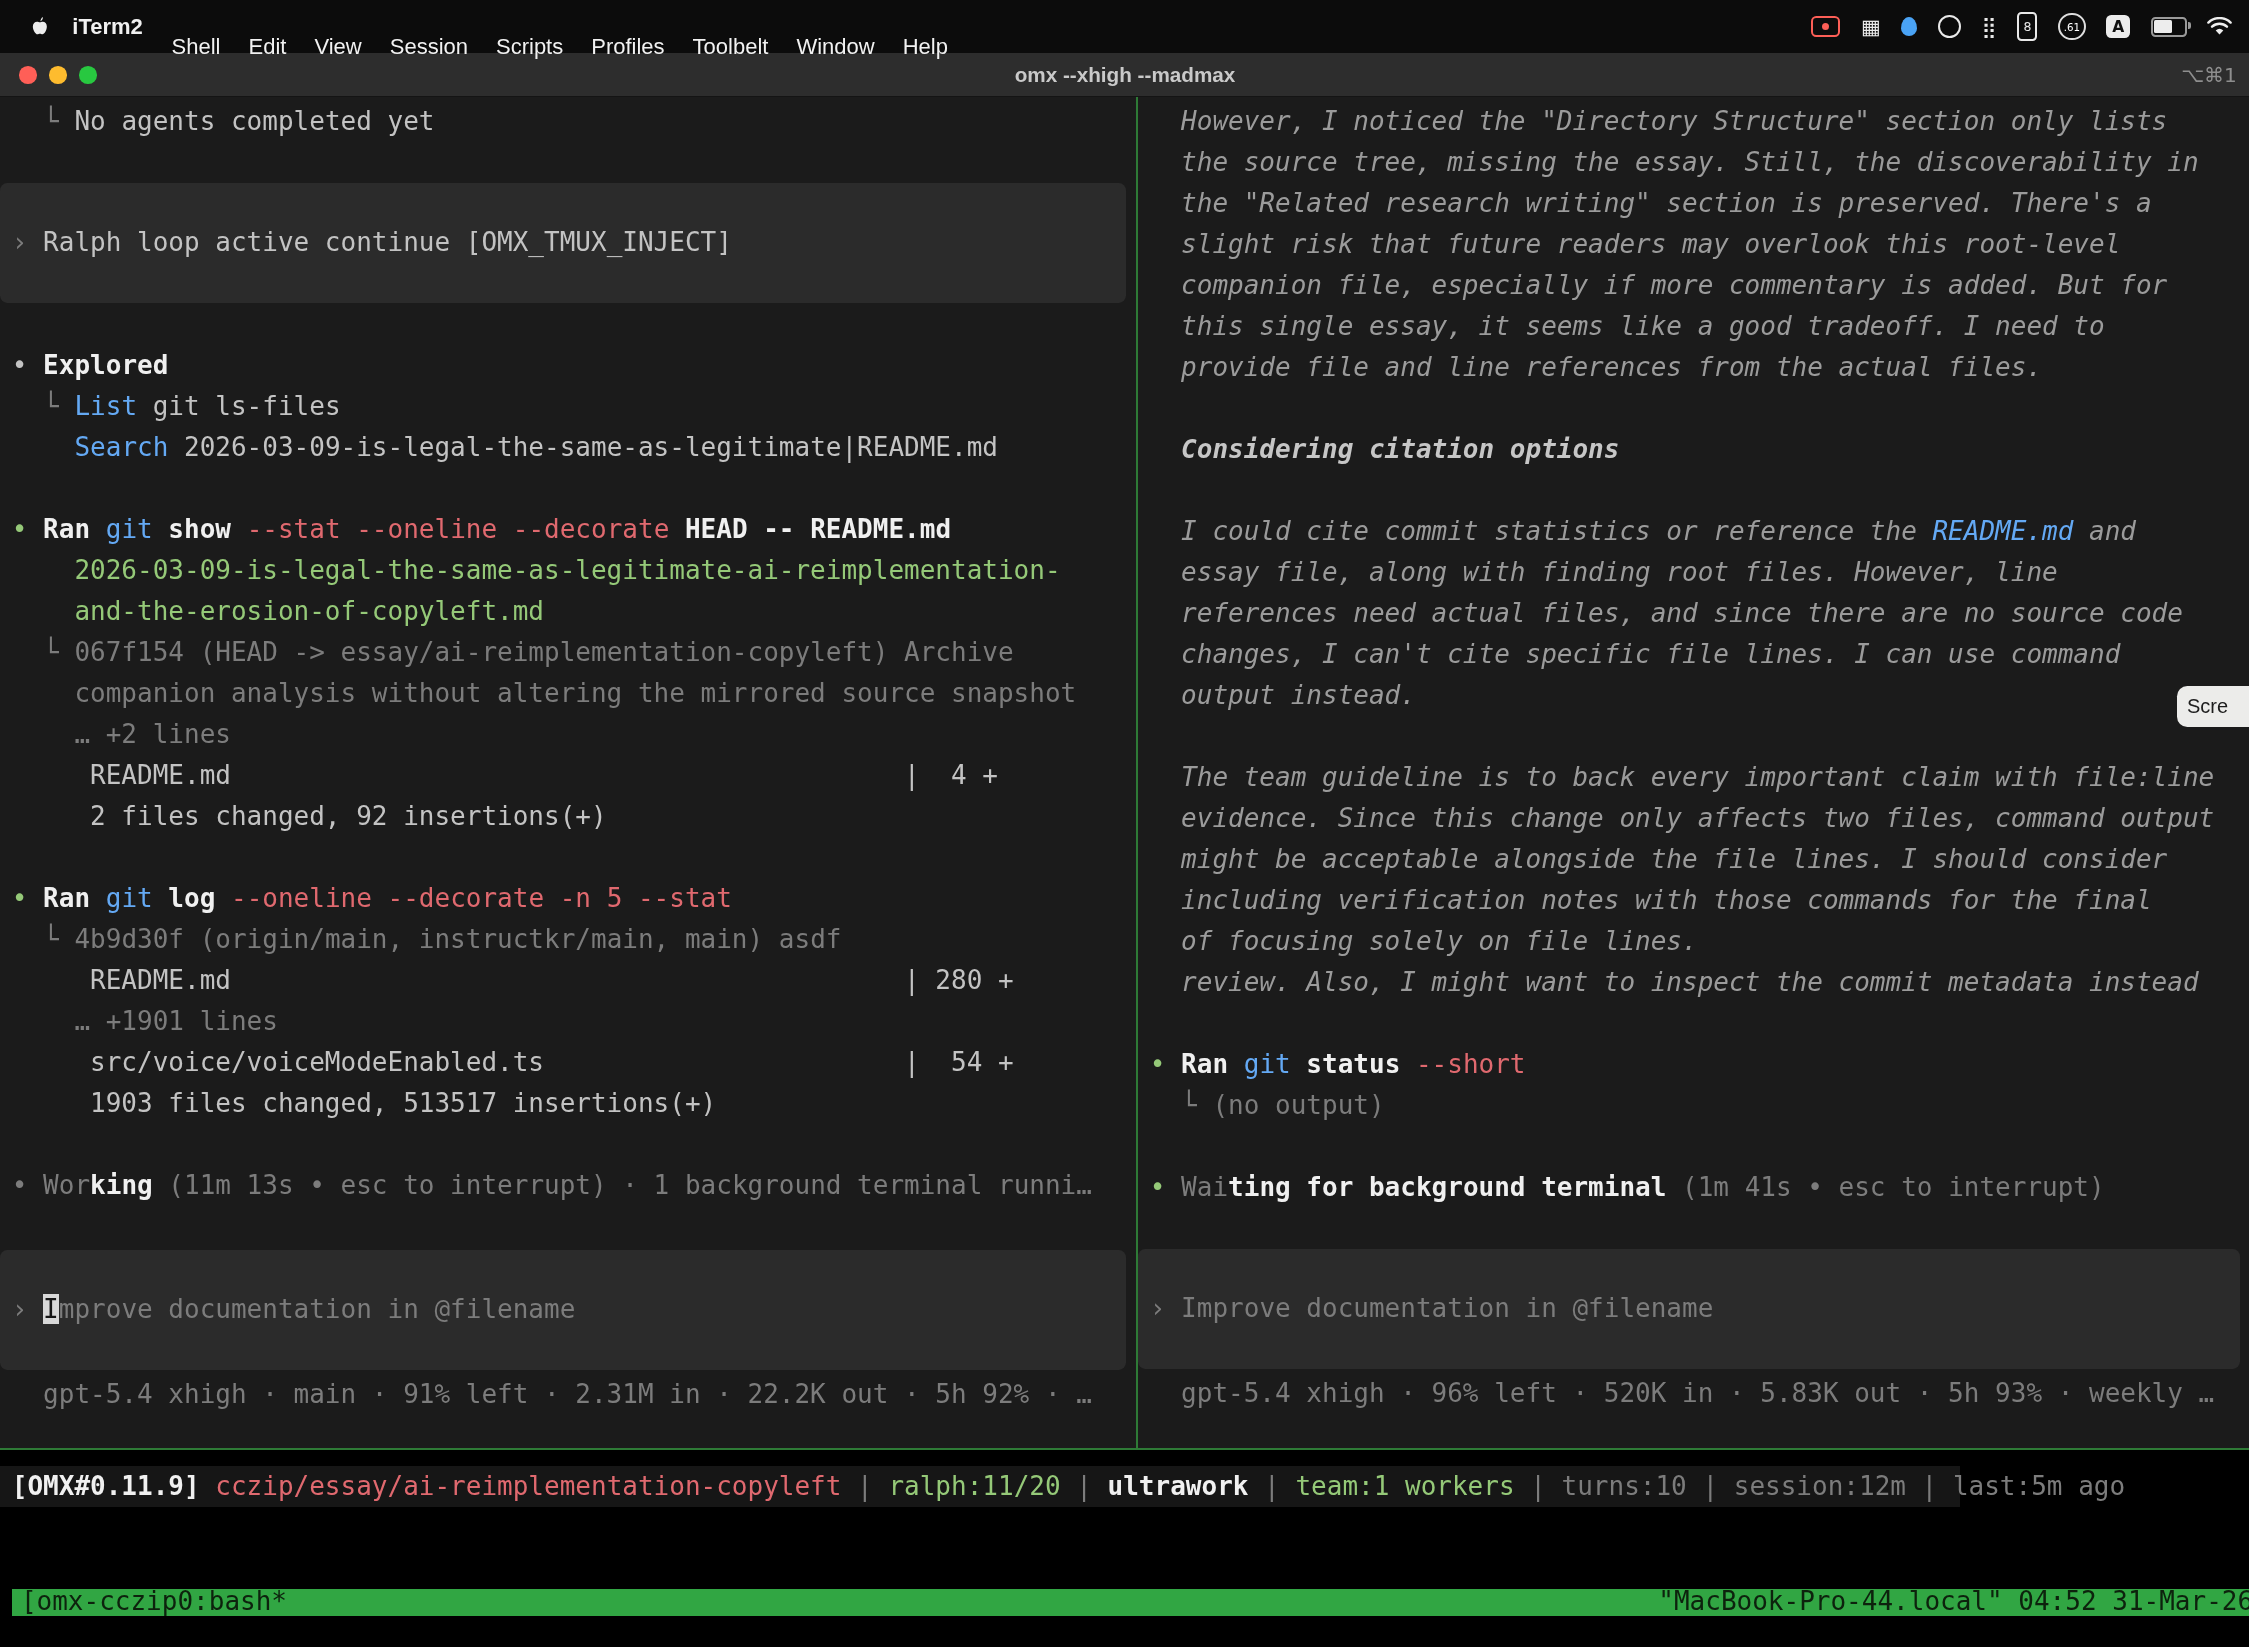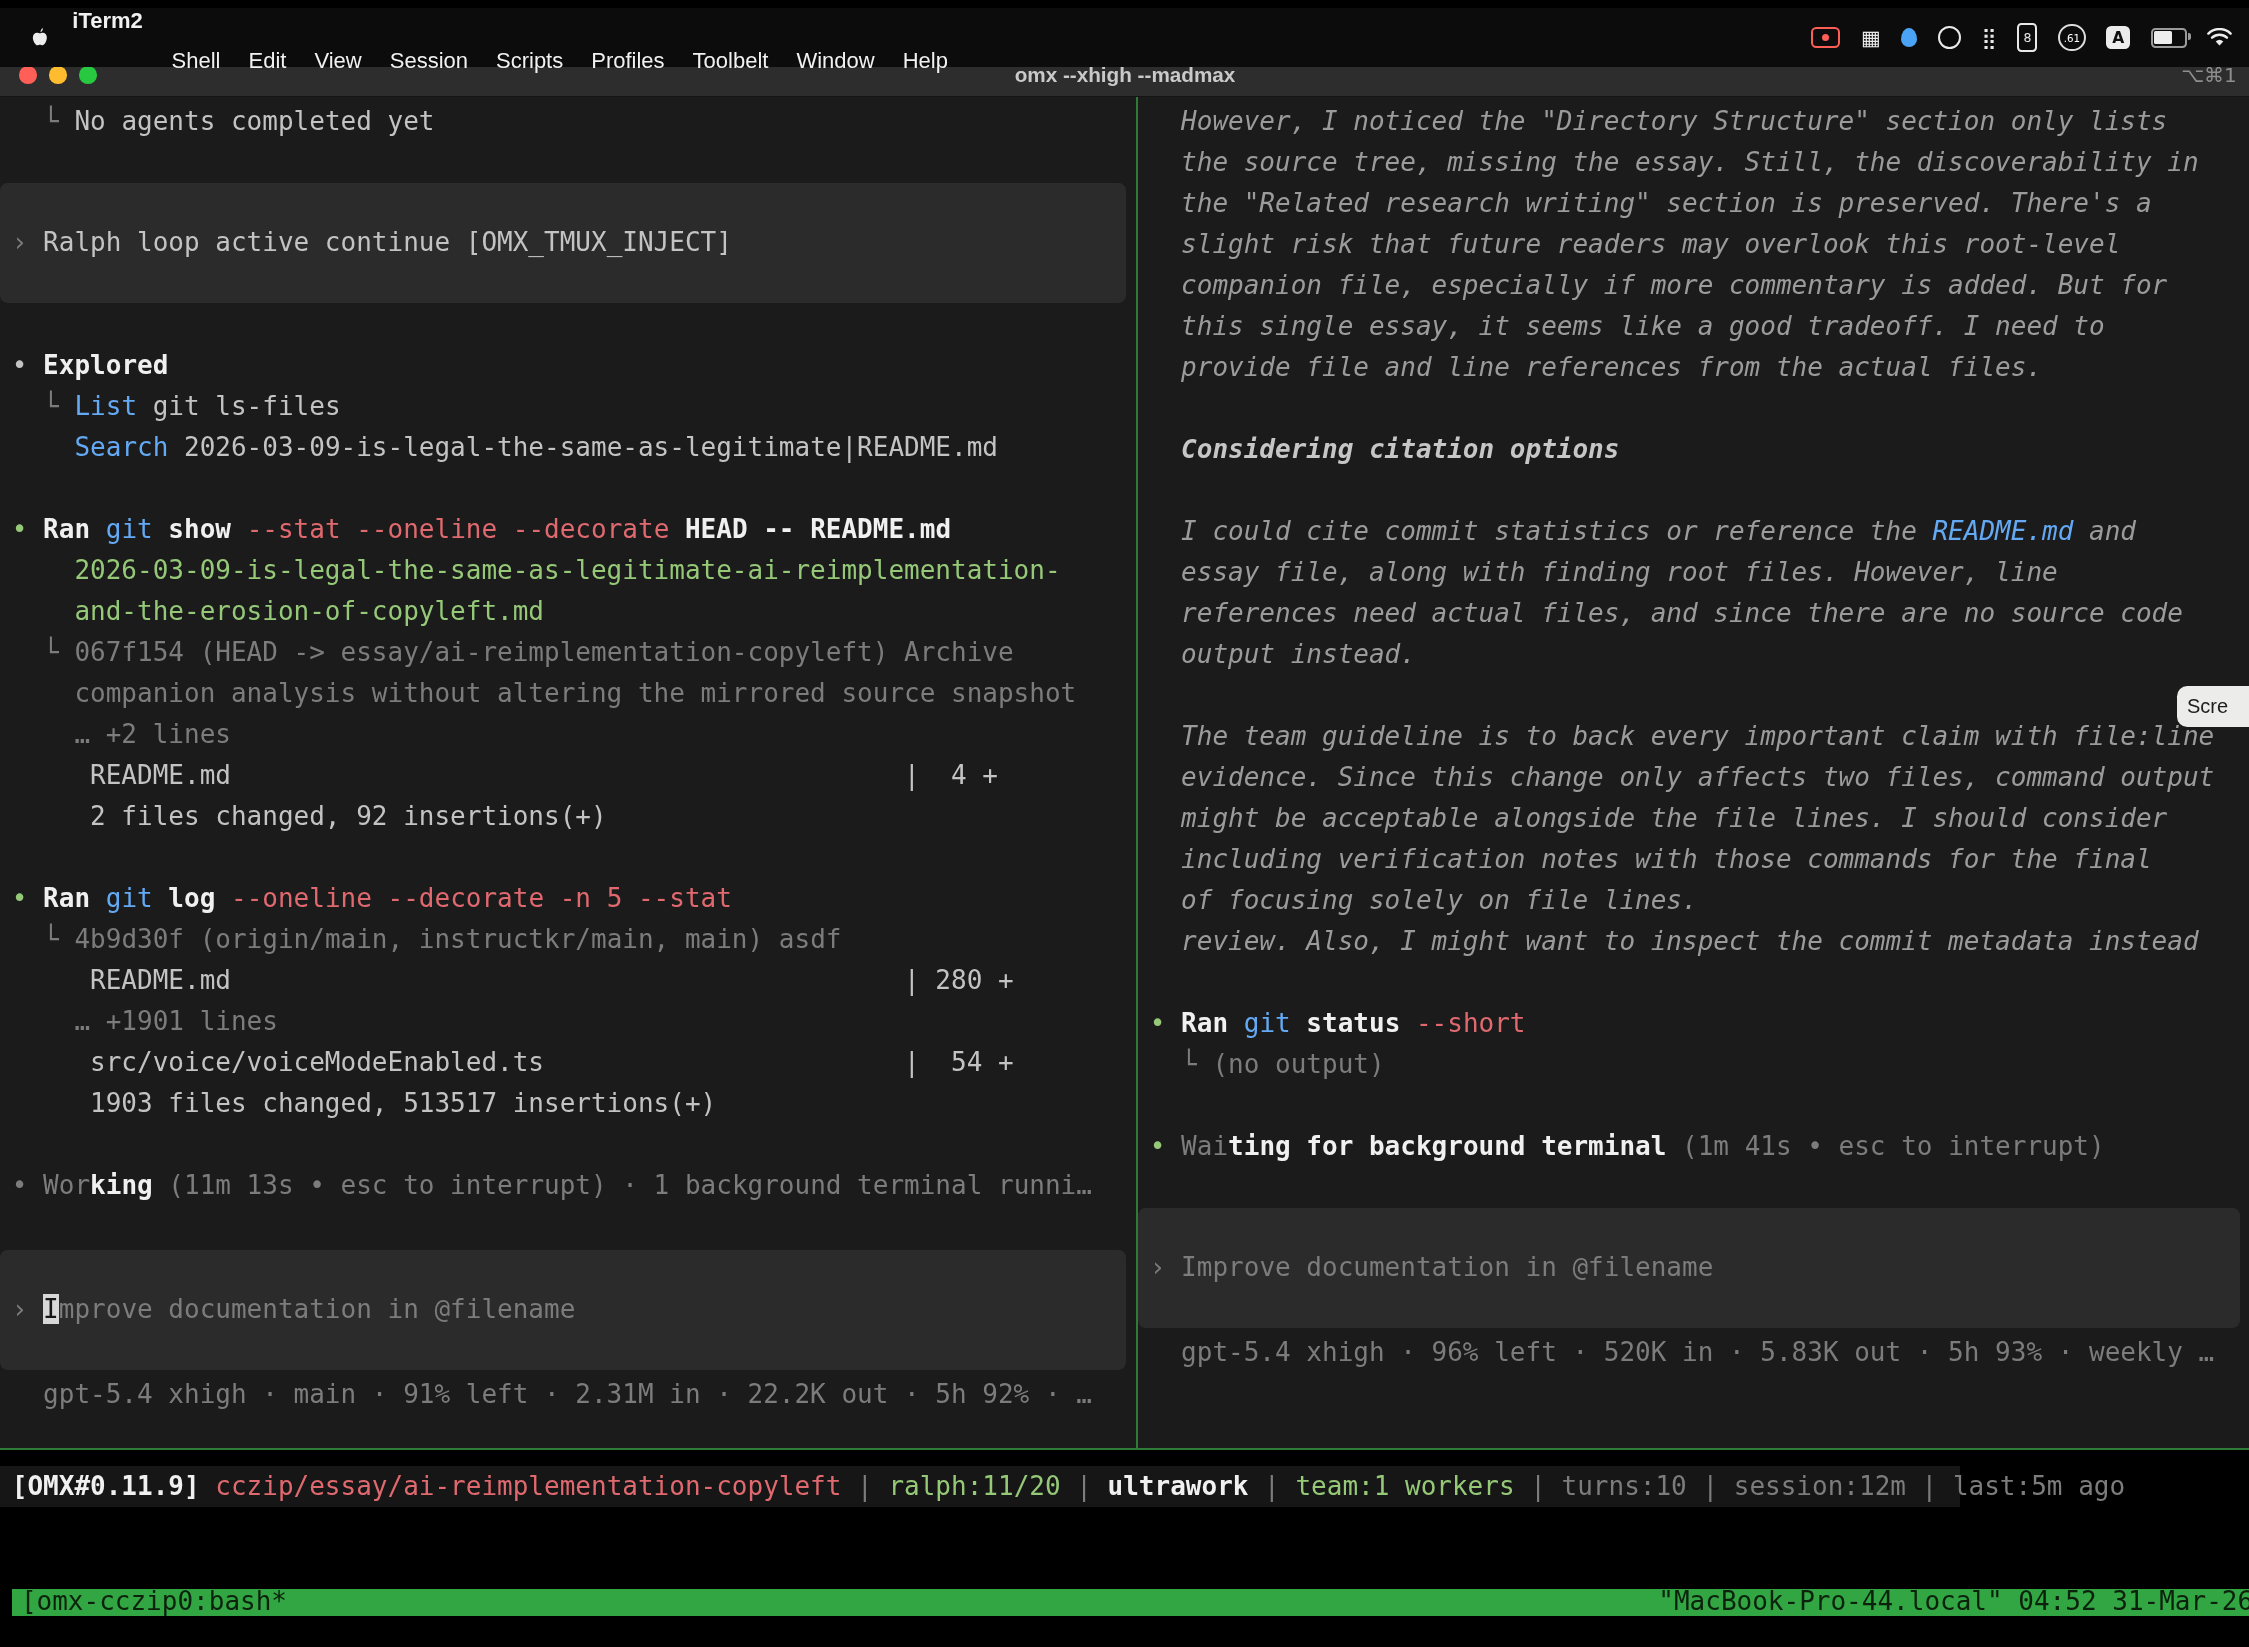--- a/index.html
+++ b/index.html
@@ -1,21 +1,21 @@
 <!DOCTYPE html>
 <html style="font-size:11.8px"><head>
 <meta charset="utf-8">
 <style>
   html,body{margin:0;padding:0;background:#000;}
   body{width:2250px;height:1648px;position:relative;overflow:hidden;
        font-family:"DejaVu Sans Mono",monospace;}
 
   
-  .menubar{position:absolute;left:0;top:8px;width:2250px;height:59px;background:#0c0c0c;
-           display:flex;color:#f1f1f1;
+  .menubar{position:absolute;left:0;top:0;width:2250px;height:53px;background:#0c0c0c;
+           display:flex;align-items:center;color:#f1f1f1;
            font-family:"Liberation Sans",sans-serif;font-size:22px;z-index:5;}
   .apple{margin-left:22px;padding:0 8.9px;display:flex;align-items:center;}
   .app-name{font-weight:700;padding:0 14.8px;}
   #menu-items{display:flex;margin-top:40px;}
   .mb-item{padding:0 14px;}
   .mb-icons{display:flex;align-items:center;gap:20.7px;margin-left:auto;padding-right:17.7px;
             font-family:"DejaVu Sans",sans-serif;}
   .mbi{display:inline-flex;align-items:center;justify-content:center;color:#e9e9e9;font-size:20.7px;}
   .rec{width:25px;height:17.7px;border:2.2px solid #fd5f57;border-radius:5.2px;}
   .rec-dot{width:7.4px;height:7.4px;border-radius:50%;background:#fd5f57;margin:auto;}
@@ -199,20 +199,21 @@
       <div class="tline"><span class="c-it">  slight risk that future readers may overlook this root-level</span></div>
       <div class="tline"><span class="c-it">  companion file, especially if more commentary is added. But for</span></div>
       <div class="tline"><span class="c-it">  this single essay, it seems like a good tradeoff. I need to</span></div>
       <div class="tline"><span class="c-it">  provide file and line references from the actual files.</span></div>
       <div class="tline">&nbsp;</div>
       <div class="tline"><span class="c-itbold">  Considering citation options</span></div>
       <div class="tline">&nbsp;</div>
       <div class="tline"><span class="c-it">  I could cite commit statistics or reference the </span><span class="c-itblue">README.md</span><span class="c-it"> and</span></div>
       <div class="tline"><span class="c-it">  essay file, along with finding root files. However, line</span></div>
       <div class="tline"><span class="c-it">  references need actual files, and since there are no source code</span></div>
+      <div class="tline"><span class="c-it">  changes, I can't cite specific file lines. I can use command</span></div>
       <div class="tline"><span class="c-it">  output instead.</span></div>
       <div class="tline">&nbsp;</div>
       <div class="tline"><span class="c-it">  The team guideline is to back every important claim with file:line</span></div>
       <div class="tline"><span class="c-it">  evidence. Since this change only affects two files, command output</span></div>
       <div class="tline"><span class="c-it">  might be acceptable alongside the file lines. I should consider</span></div>
       <div class="tline"><span class="c-it">  including verification notes with those commands for the final</span></div>
       <div class="tline"><span class="c-it">  of focusing solely on file lines.</span></div>
       <div class="tline"><span class="c-it">  review. Also, I might want to inspect the commit metadata instead</span></div>
       <div class="tline">&nbsp;</div>
       <div class="tline"><span class="c-green">• </span><span class="c-bold">Ran</span><span class="c-fg"> </span><span class="c-blue">git</span><span class="c-fg"> </span><span class="c-bold">status</span><span class="c-fg"> </span><span class="c-red">--short</span></div>

